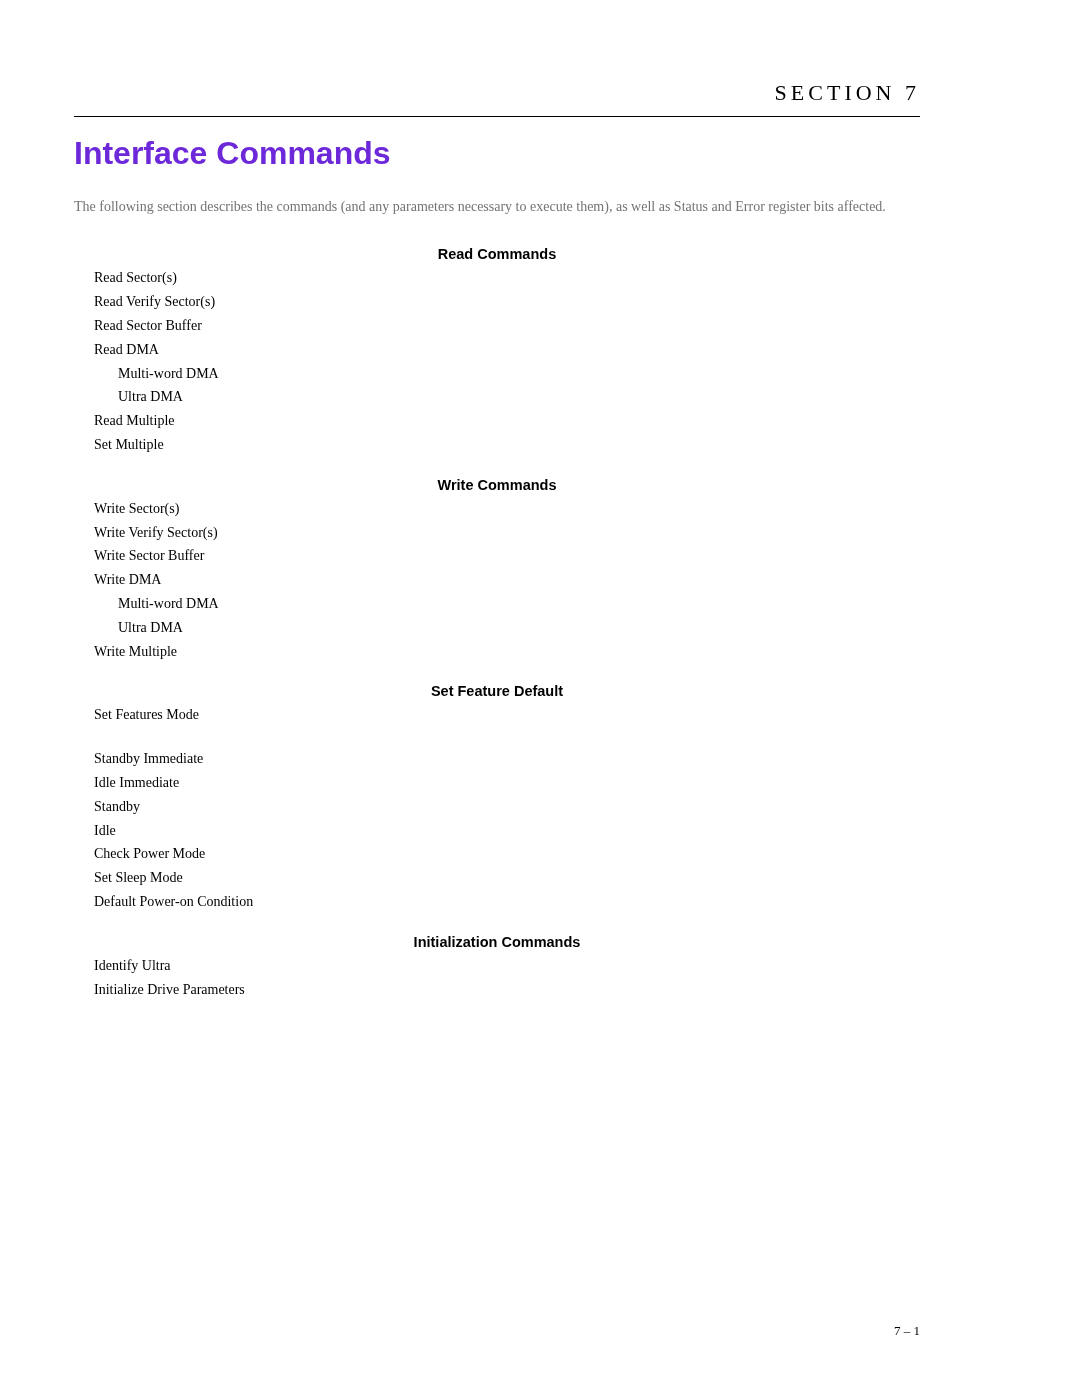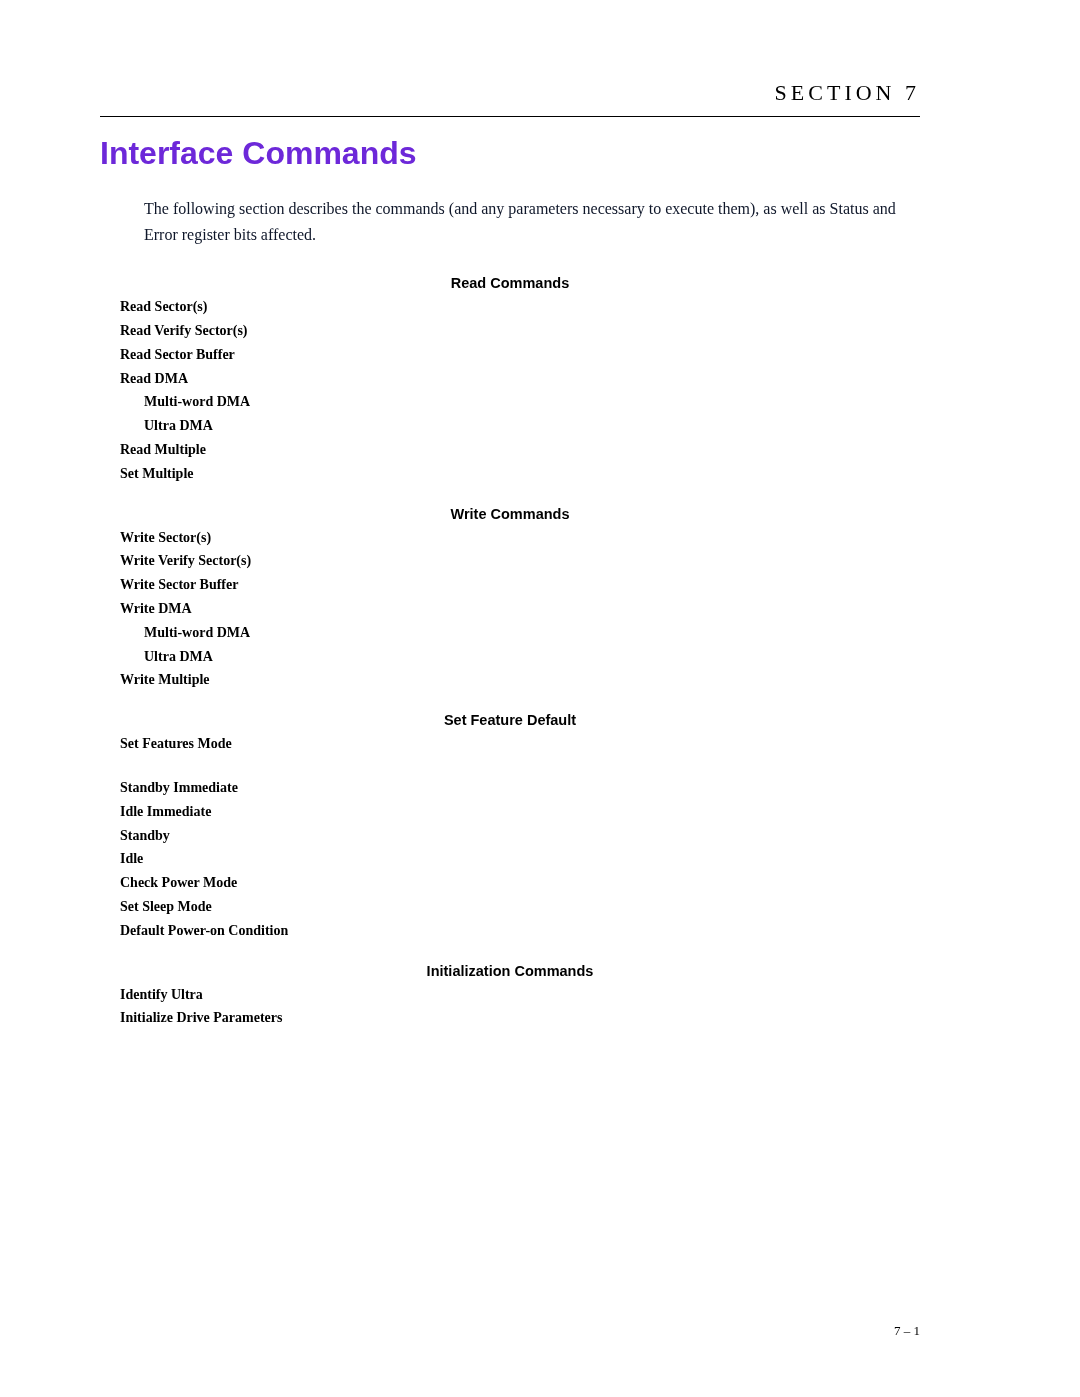--- a/index.html
+++ b/index.html
@@ -13,21 +13,21 @@
       font-family: "Times New Roman", Times, serif;
       color: #000000;
       width: 1080px;
       min-height: 1397px;
       position: relative;
     }
 
     .page {
       width: 1080px;
       min-height: 1397px;
-      padding: 80px 160px 80px 100px;
+      padding: 80px 160px 80px 74px;
       position: relative;
     }
 
     .section-label {
       text-align: right;
       font-size: 22px;
       font-family: "Times New Roman", Times, serif;
       letter-spacing: 4px;
       font-weight: normal;
       margin-bottom: 10px;
@@ -42,45 +42,43 @@
 
     .page-title {
       font-size: 32px;
       font-weight: bold;
       font-family: Arial, Helvetica, sans-serif;
       margin-bottom: 24px;
       color: #6d28d9;
     }
 
     .intro-text {
-      font-size: 16px;
+      font-size: 14px;
       line-height: 1.6;
       margin-bottom: 28px;
-      color: #0f172a;
-      margin-left: 44px;
+      color: #737373;
     }
 
     .section-group {
       margin-bottom: 20px;
     }
 
     .section-heading {
       font-size: 14.5px;
       font-weight: bold;
       font-family: Arial, Helvetica, sans-serif;
       margin-bottom: 4px;
       color: #000;
       text-align: center;
     }
 
     .item-list {
       list-style: none;
       padding-left: 20px;
       margin: 0;
-      font-weight: bold;
     }
 
     .item-list li {
       font-size: 14px;
       line-height: 1.7;
       color: #000;
       font-family: "Times New Roman", Times, serif;
     }
 
     .item-list .indented {

